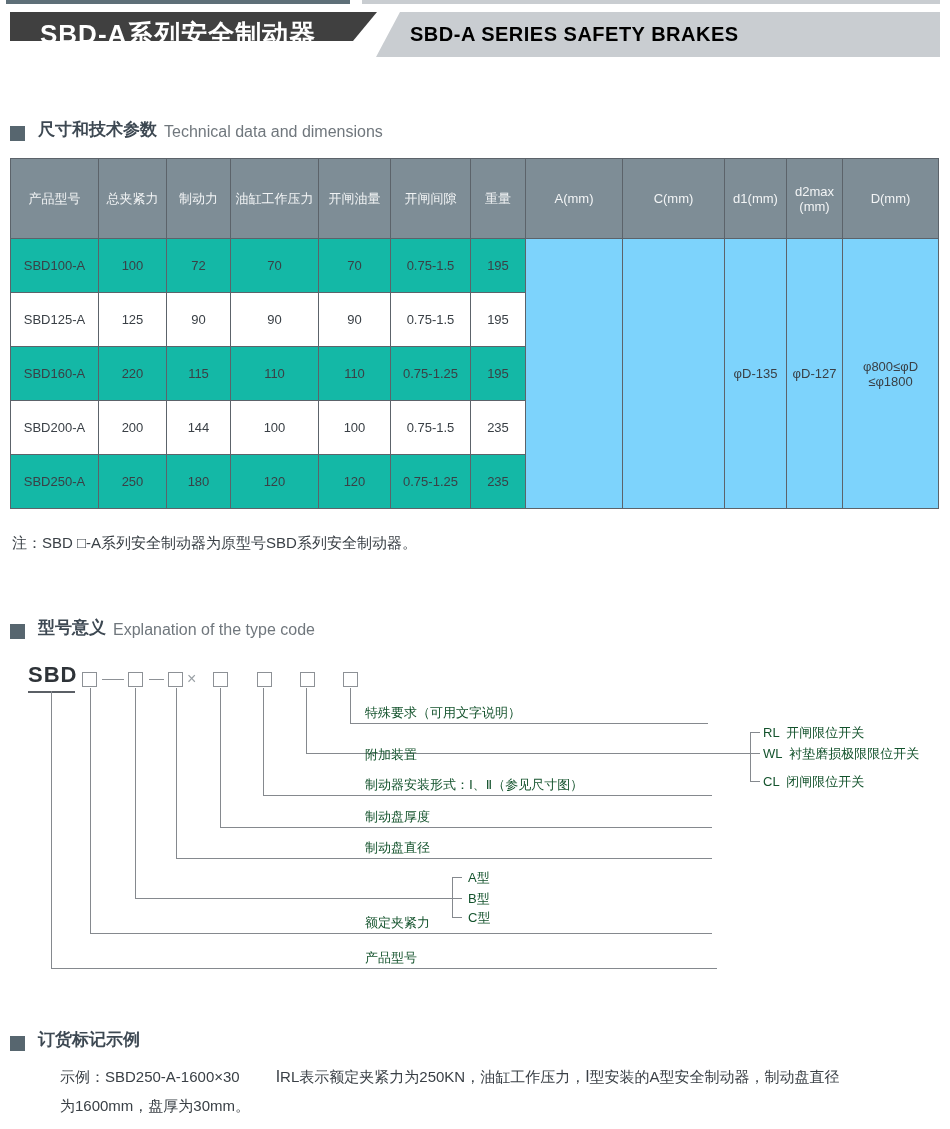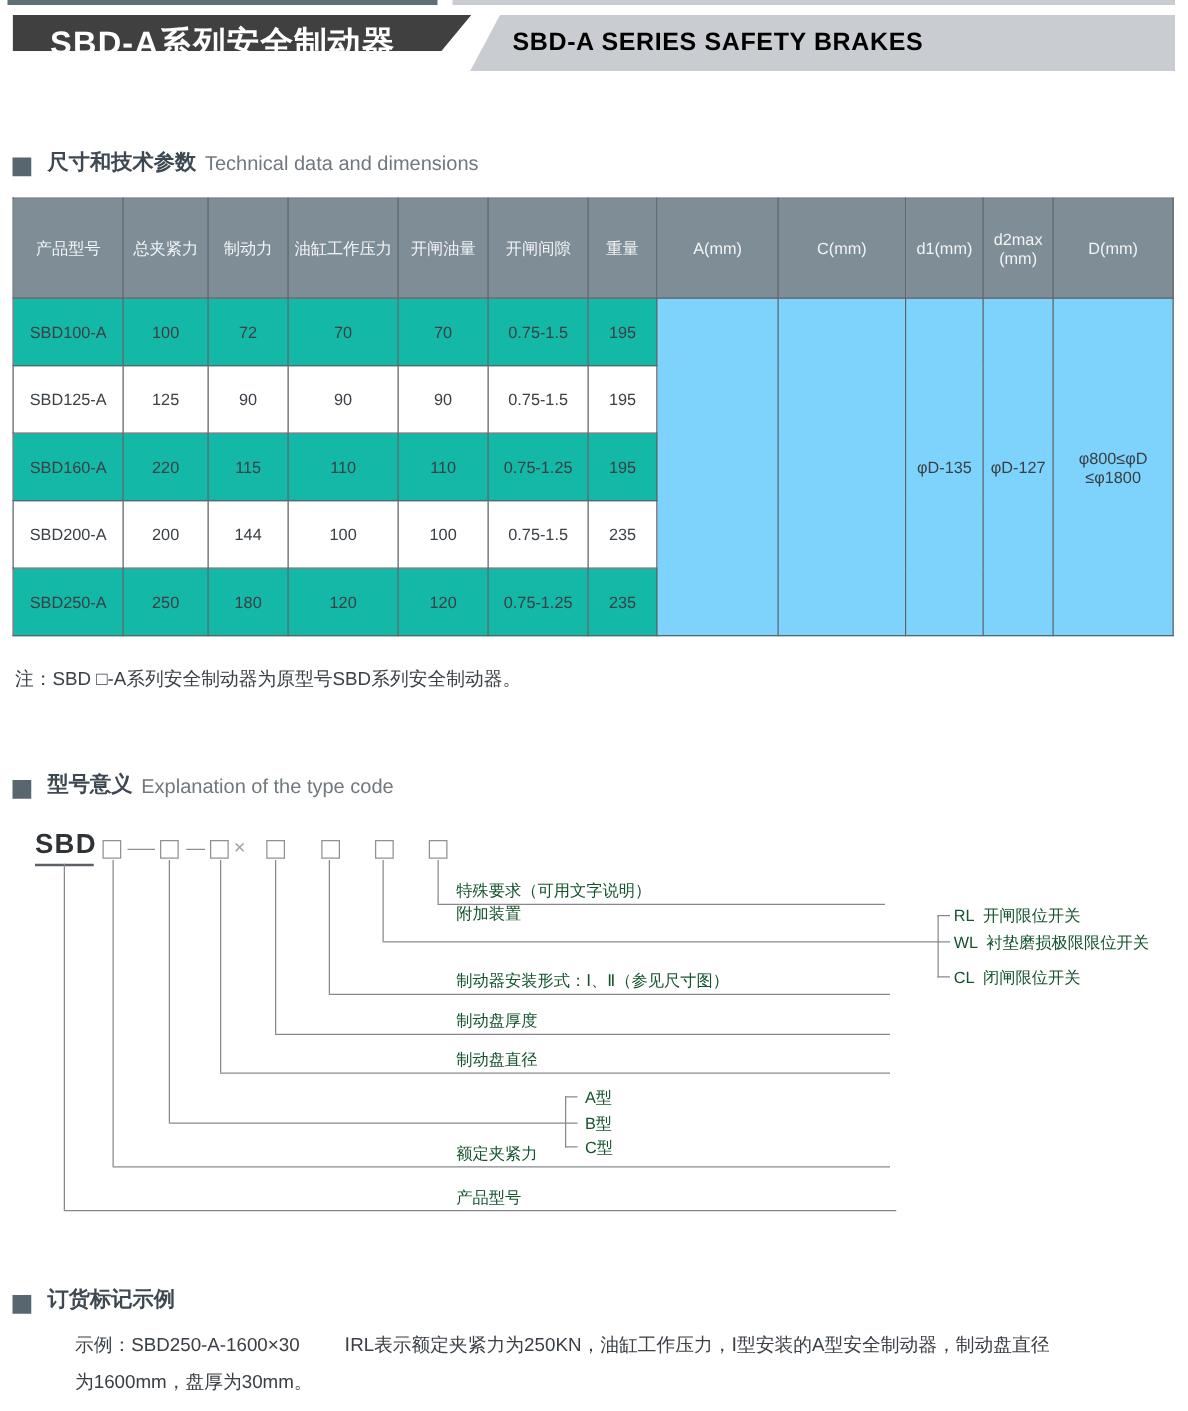--- a/index.html
+++ b/index.html
@@ -201,21 +201,21 @@
 
     <div class="vline" style="left:452px;top:227px;height:41px"></div>
     <div class="hline" style="left:452px;top:227px;width:10px"></div>
     <div class="hline" style="left:452px;top:267px;width:10px"></div>
 
     <div class="vline" style="left:750px;top:82px;height:50px"></div>
     <div class="hline" style="left:750px;top:82px;width:10px"></div>
     <div class="hline" style="left:750px;top:131px;width:10px"></div>
 
     <span class="dlabel" style="left:365px;top:54px">特殊要求（可用文字说明）</span>
-    <span class="dlabel" style="left:365px;top:72px">附加装置</span>
+    <span class="dlabel" style="left:365px;top:96px">附加装置</span>
     <span class="dlabel" style="left:365px;top:126px">制动器安装形式：Ⅰ、Ⅱ（参见尺寸图）</span>
     <span class="dlabel" style="left:365px;top:158px">制动盘厚度</span>
     <span class="dlabel" style="left:365px;top:189px">制动盘直径</span>
     <span class="dlabel" style="left:365px;top:264px">额定夹紧力</span>
     <span class="dlabel" style="left:365px;top:299px">产品型号</span>
     <span class="dlabel" style="left:468px;top:219px">A型</span>
     <span class="dlabel" style="left:468px;top:240px">B型</span>
     <span class="dlabel" style="left:468px;top:259px">C型</span>
     <span class="dlabel" style="left:763px;top:74px">RL  开闸限位开关</span>
     <span class="dlabel" style="left:763px;top:95px">WL  衬垫磨损极限限位开关</span>

